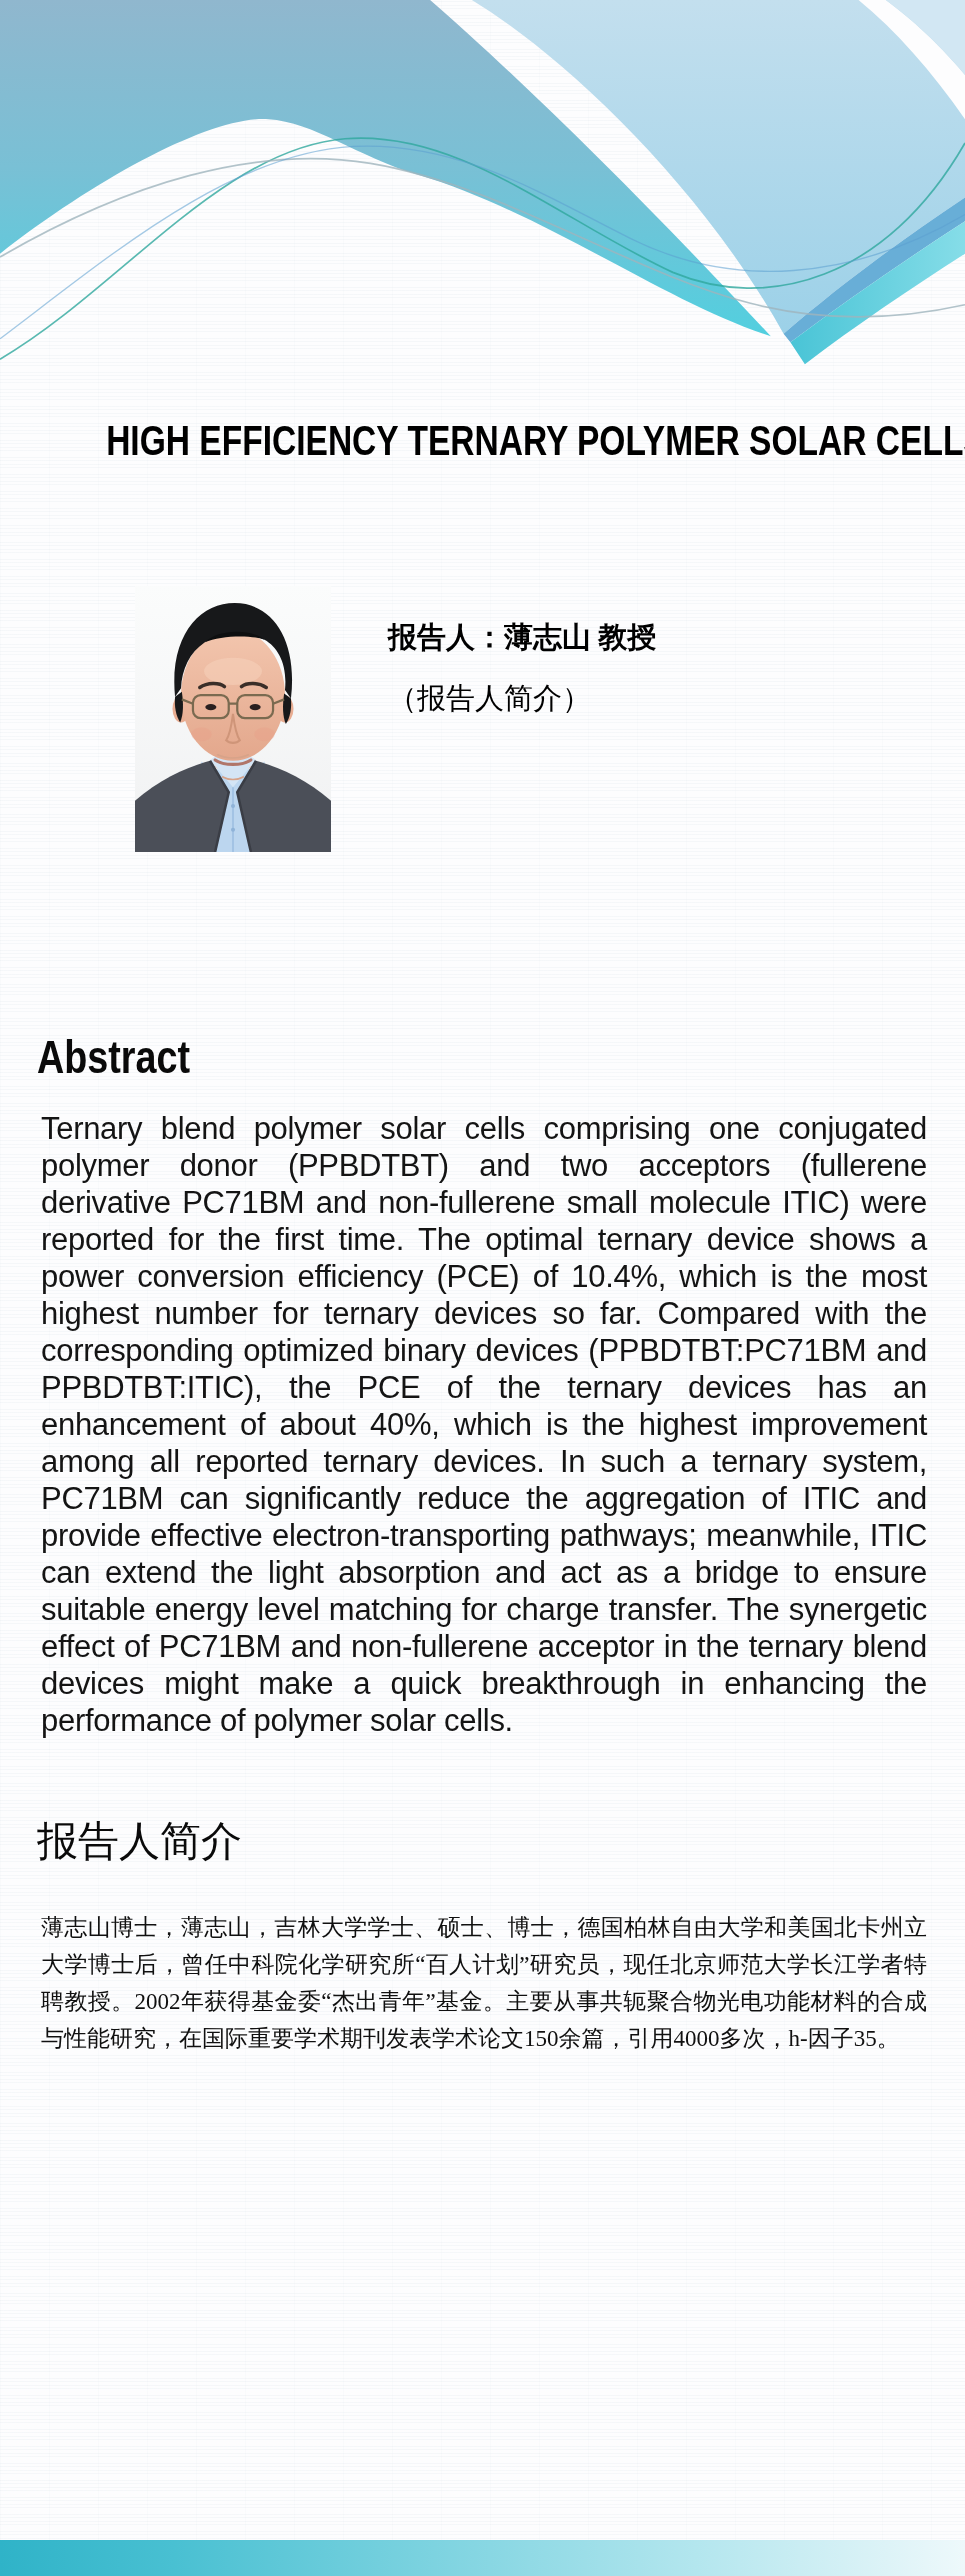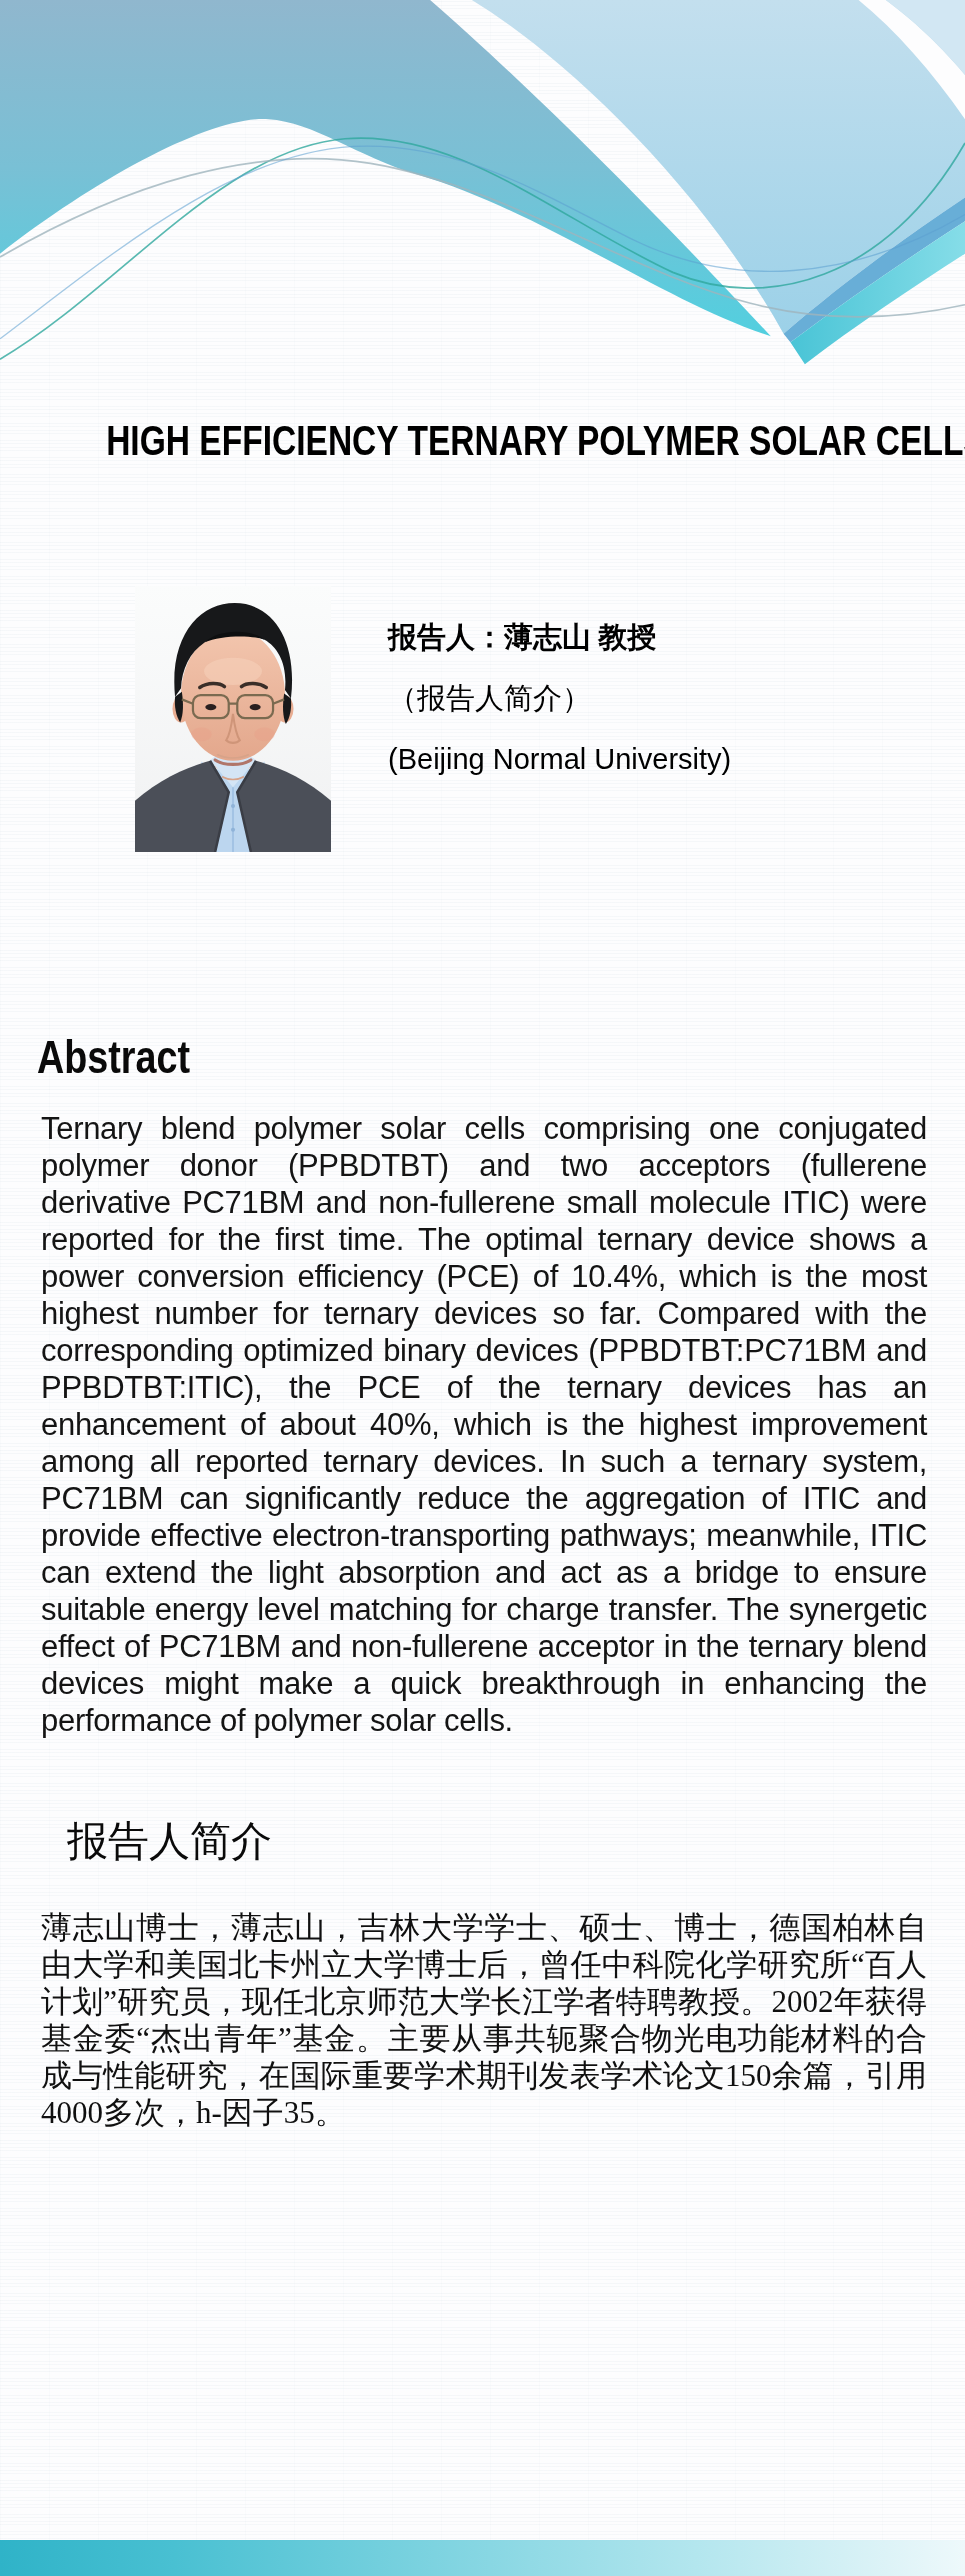--- a/index.html
+++ b/index.html
@@ -50,26 +50,25 @@
     position:absolute;left:41px;top:1110px;width:886px;
     font-size:31px;line-height:37px;letter-spacing:-0.3px;
     text-align:justify;color:#141414;
   }
 
   .bio-heading{
     position:absolute;left:37px;top:1817px;
     font-family:"Liberation Serif","DejaVu Serif",serif;
     font-size:41px;line-height:48px;font-weight:400;color:#0a0a0a;
     white-space:nowrap;
-    margin-left:30px;
   }
   .bio-body{
     position:absolute;left:41px;top:1909px;width:886px;
     font-family:"Liberation Serif","DejaVu Serif",serif;
-    font-size:31px;line-height:37px;
+    font-size:23px;line-height:37px;
     text-align:justify;color:#101010;
   }
 
   .footer-band{
     position:absolute;left:0;bottom:0;width:965px;height:36px;
     background:linear-gradient(90deg,#2fb3c8 0%,#49c0d2 18%,#7dd3e0 45%,#b3e6ee 72%,#ddf3f7 92%,#eef9fb 100%);
   }
 </style>
 </head>
 <body>
@@ -169,21 +168,20 @@
 
       <path d="M94,204 C104,211 126,211 136,204" stroke="#b0766a" stroke-width="3.6" fill="none" stroke-linecap="round"></path>
       <path d="M97,198 C107,203 123,203 133,198" stroke="#d7a389" stroke-width="2" fill="none" stroke-linecap="round"></path>
       <path d="M103,224 C110,228 120,228 127,224" stroke="#d7a389" stroke-width="2" fill="none" stroke-linecap="round"></path>
     </svg>
   </div>
 
   <div class="speaker-info">
     <div class="speaker-line cn b">报告人：薄志山 教授</div>
     <div class="speaker-line cn">（报告人简介）</div>
-    <div class="speaker-line en">(Beijing Normal University)</div>
   </div>
 
   <div class="abstract-heading">Abstract</div>
   <div class="abstract-body">Ternary blend polymer solar cells comprising one conjugated polymer donor (PPBDTBT) and two acceptors (fullerene derivative PC71BM and non-fullerene small molecule ITIC) were reported for the first time. The optimal ternary device shows a power conversion efficiency (PCE) of 10.4%, which is the most highest number for ternary devices so far. Compared with the corresponding optimized binary devices (PPBDTBT:PC71BM and PPBDTBT:ITIC), the PCE of the ternary devices has an enhancement of about 40%, which is the highest improvement among all reported ternary devices. In such a ternary system, PC71BM can significantly reduce the aggregation of ITIC and provide effective electron-transporting pathways; meanwhile, ITIC can extend the light absorption and act as a bridge to ensure suitable energy level matching for charge transfer. The synergetic effect of PC71BM and non-fullerene acceptor in the ternary blend devices might make a quick breakthrough in enhancing the performance of polymer solar cells.</div>
 
   <div class="bio-heading">报告人简介</div>
   <div class="bio-body">薄志山博士，薄志山，吉林大学学士、硕士、博士，德国柏林自由大学和美国北卡州立大学博士后，曾任中科院化学研究所“百人计划”研究员，现任北京师范大学长江学者特聘教授。2002年获得基金委“杰出青年”基金。主要从事共轭聚合物光电功能材料的合成与性能研究，在国际重要学术期刊发表学术论文150余篇，引用4000多次，h-因子35。</div>
 
   <div class="footer-band"></div>
 

